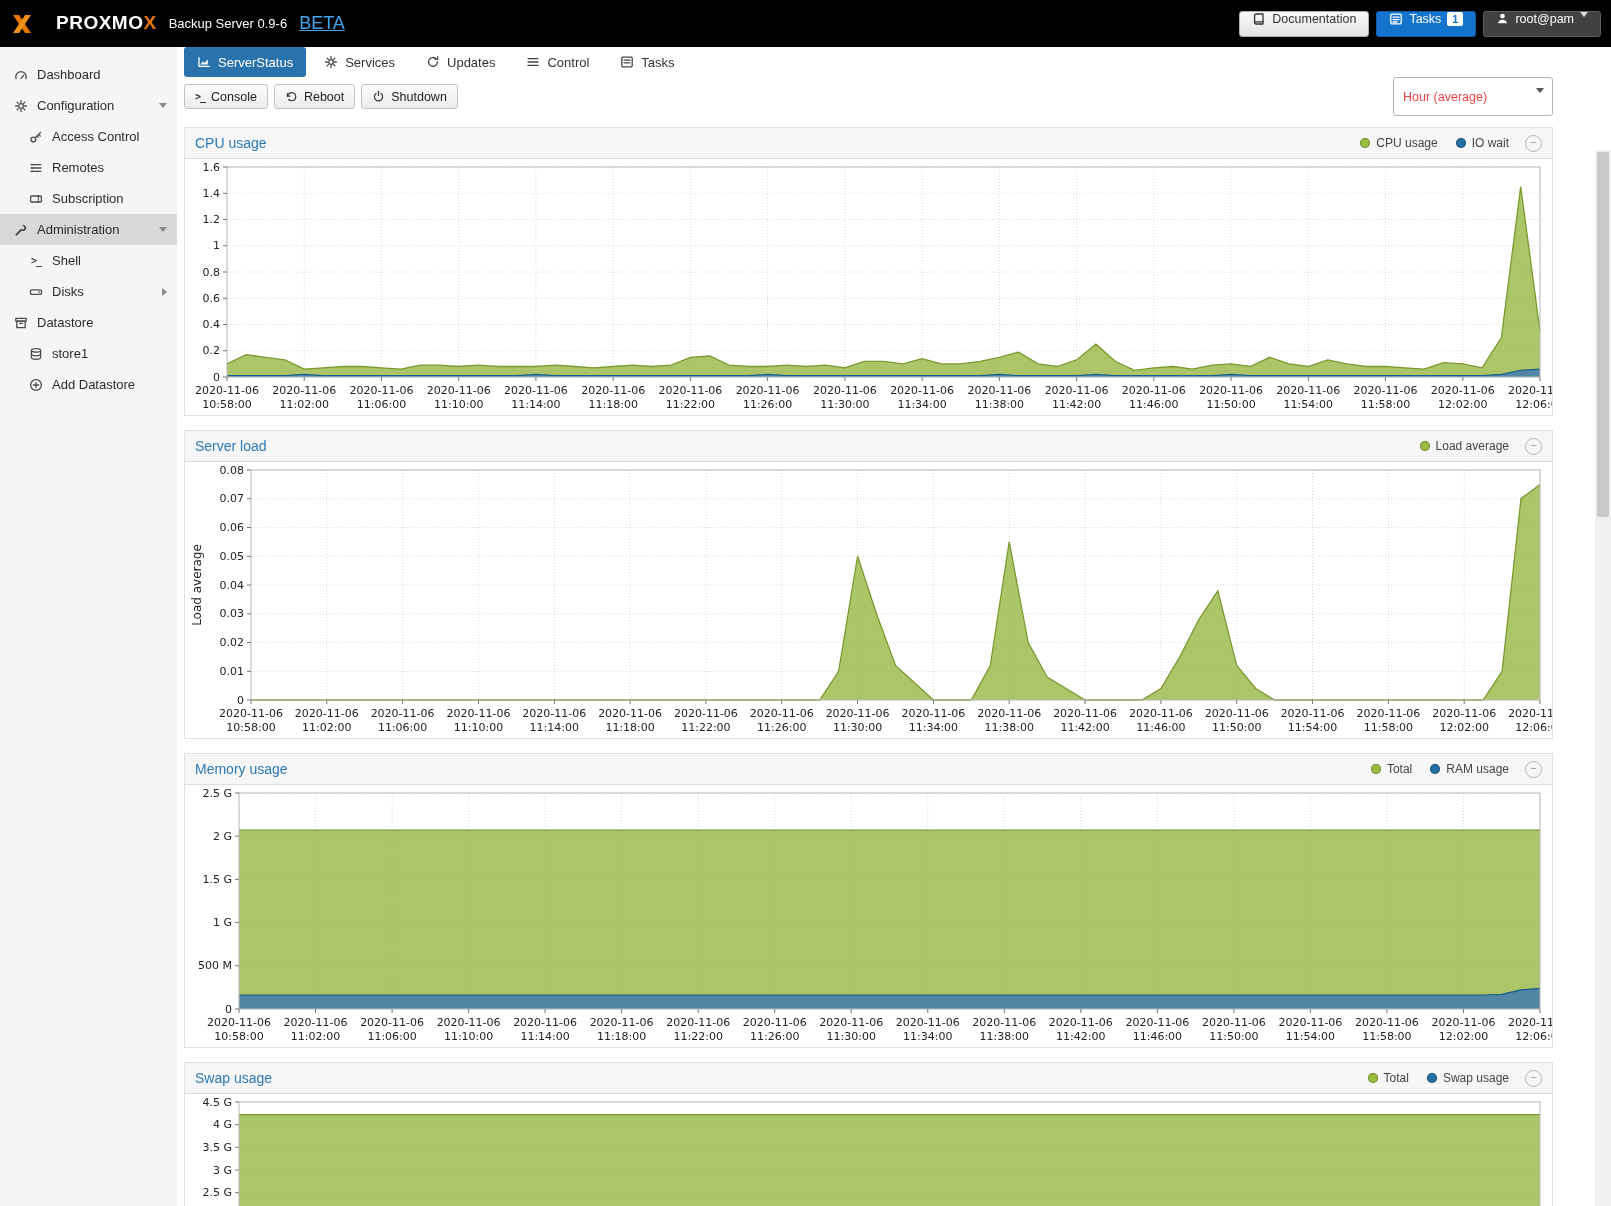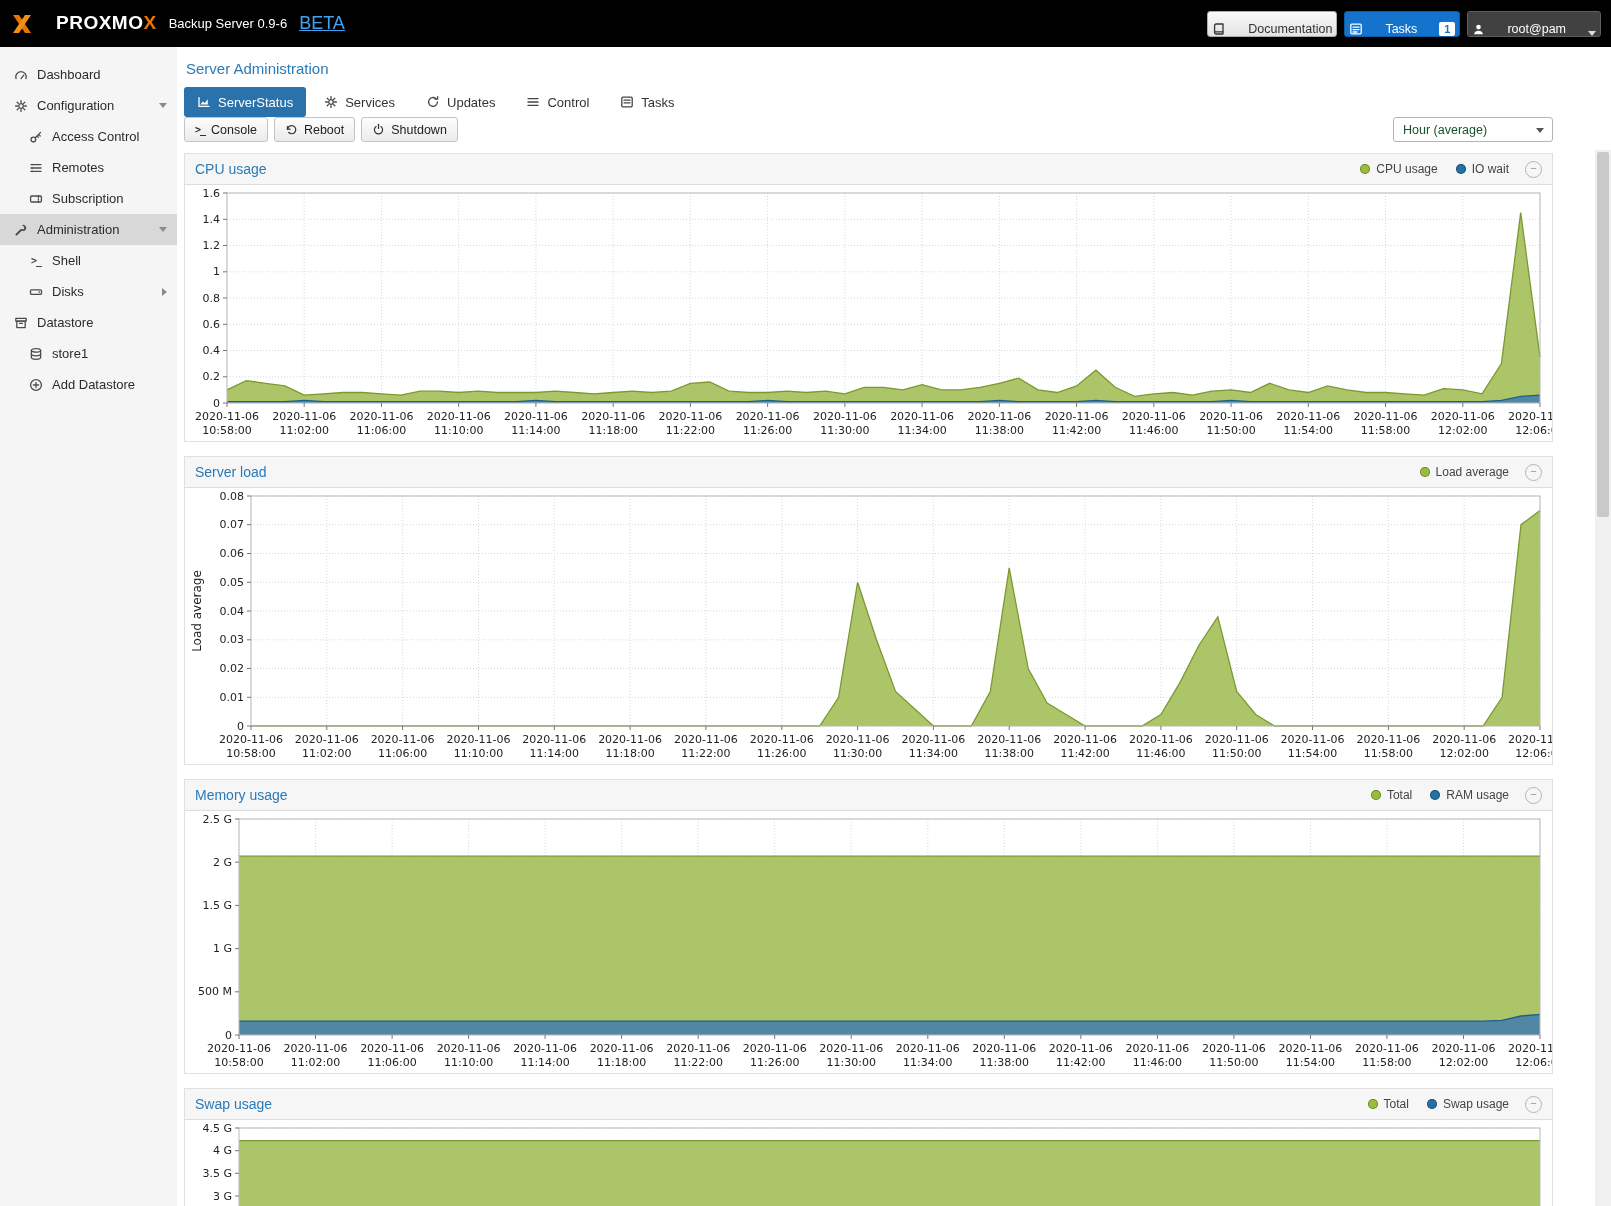--- a/index.html
+++ b/index.html
@@ -9,21 +9,21 @@
 
   
   .hdr{position:absolute;top:0;left:0;right:0;height:47px;background:#000;
        display:flex;align-items:center;padding:0 10px;gap:12px;box-sizing:border-box}
   .logo{display:flex;gap:22px}
   .logo-text{font-weight:bold;font-size:19px;color:#fff;letter-spacing:.5px}
   .logo-x{color:#e87400}
   .app-title{color:#fff;font-size:13px}
   .beta{color:#41a3ee;font-size:18px;cursor:pointer;text-decoration:underline}
   .hdr-right{margin-left:auto;display:flex;gap:7px;align-items:center}
-  .hbtn{display:flex;align-items:flex-end;gap:22px;height:26px;padding:0 4px;
+  .hbtn{display:flex;align-items:flex-start;gap:6px;height:26px;padding:0 12px;
         border-radius:3px;font-size:12.5px;cursor:pointer;box-sizing:border-box}
   .hbtn .ic{display:flex}
   .hbtn-doc{background:linear-gradient(#fafafa,#e2e2e2);border:1px solid #ababab;color:#333}
   .hbtn-tasks{background:#1473cc;border:1px solid #0e5aa3;color:#fff}
   .badge{background:#fff;color:#1473cc;border-radius:2px;font-size:11px;font-weight:bold;padding:1px 5px}
   .hbtn-user{background:#414141;border:1px solid #5e5e5e;color:#fff}
   .caret-down{width:0;height:0;border-left:4px solid transparent;border-right:4px solid transparent;border-top:5px solid #8a8a8a}
   .caret-down.lt{border-top-color:#ddd}
   .caret-right{width:0;height:0;border-top:4px solid transparent;border-bottom:4px solid transparent;border-left:5px solid #8a8a8a}
 
@@ -44,23 +44,23 @@
   .tab{display:flex;align-items:center;gap:7px;height:30px;padding:0 13px;border-radius:3px;
        color:#333;cursor:pointer;font-size:13px}
   .tab .ic{color:#444;display:flex}
   .tab.active{background:#2a72ab;color:#fff}
   .tab.active .ic{color:#fff}
   .toolbar{display:flex;align-items:center;gap:6px;padding-bottom:11px}
   .tbtn{display:flex;align-items:center;gap:6px;height:25px;padding:0 10px;
         background:linear-gradient(#fdfdfd,#ebebeb);border:1px solid #c3c3c3;border-radius:3px;
         font-size:12.5px;color:#222;cursor:pointer;box-sizing:border-box}
   .tbtn .ic{color:#333;display:flex}
-  .range-select{margin-left:auto;position:relative;width:160px;height:25px;border:1px solid #b5b5b5;
+  .range-select{margin-left:auto;position:relative;width:160px;height:39px;border:1px solid #b5b5b5;
         border-radius:3px;background:#fff;display:flex;align-items:center;padding:0 26px 0 9px;
-        font-size:12.5px;color:#14532d;cursor:pointer;box-sizing:border-box}
+        font-size:12.5px;color:#ef4444;cursor:pointer;box-sizing:border-box}
   .range-select::after{content:"";position:absolute;right:8px;top:10px;
         border-left:4px solid transparent;border-right:4px solid transparent;border-top:5px solid #555}
 
   
   .panel{margin:0 0 14px 0;border:1px solid #e0e0e0;background:#fff}
   .panel-hd{display:flex;align-items:center;height:30px;padding:0 10px;background:#f6f6f6;border-bottom:1px solid #ddd}
   .panel-title{color:#2a7ab7;font-size:14px}
   .legend{margin-left:auto;display:flex;align-items:center;gap:18px}
   .legend-item{display:flex;align-items:center;gap:6px;font-size:12px;color:#444}
   .dot{width:10px;height:10px;border-radius:50%;box-shadow:inset 0 0 0 1px rgba(0,0,0,.3)}
@@ -228,21 +228,20 @@
         <svg class="i" width="14" height="14" viewBox="0 0 14 14">
             <circle cx="7" cy="7" r="5.4"></circle>
             <path d="M7 4.4v5.2M4.4 7h5.2"></path>
           </svg>
       </span>
       <span>Add Datastore</span>
     </div>
   </div>
 
   <div class="main">
-    <div class="page-title">Server Administration</div>
 
     <div class="tabs">
       <div class="tab active">
         <span class="ic">
           <svg class="i" width="14" height="14" viewBox="0 0 14 14">
               <path d="M2 2.6v8.8h10"></path>
               <path d="M3.4 9.6l2.4-3 2 1.5 3-3.8v5.3z" fill="currentColor" stroke="none"></path>
             </svg>
         </span>
         <span>ServerStatus</span>

